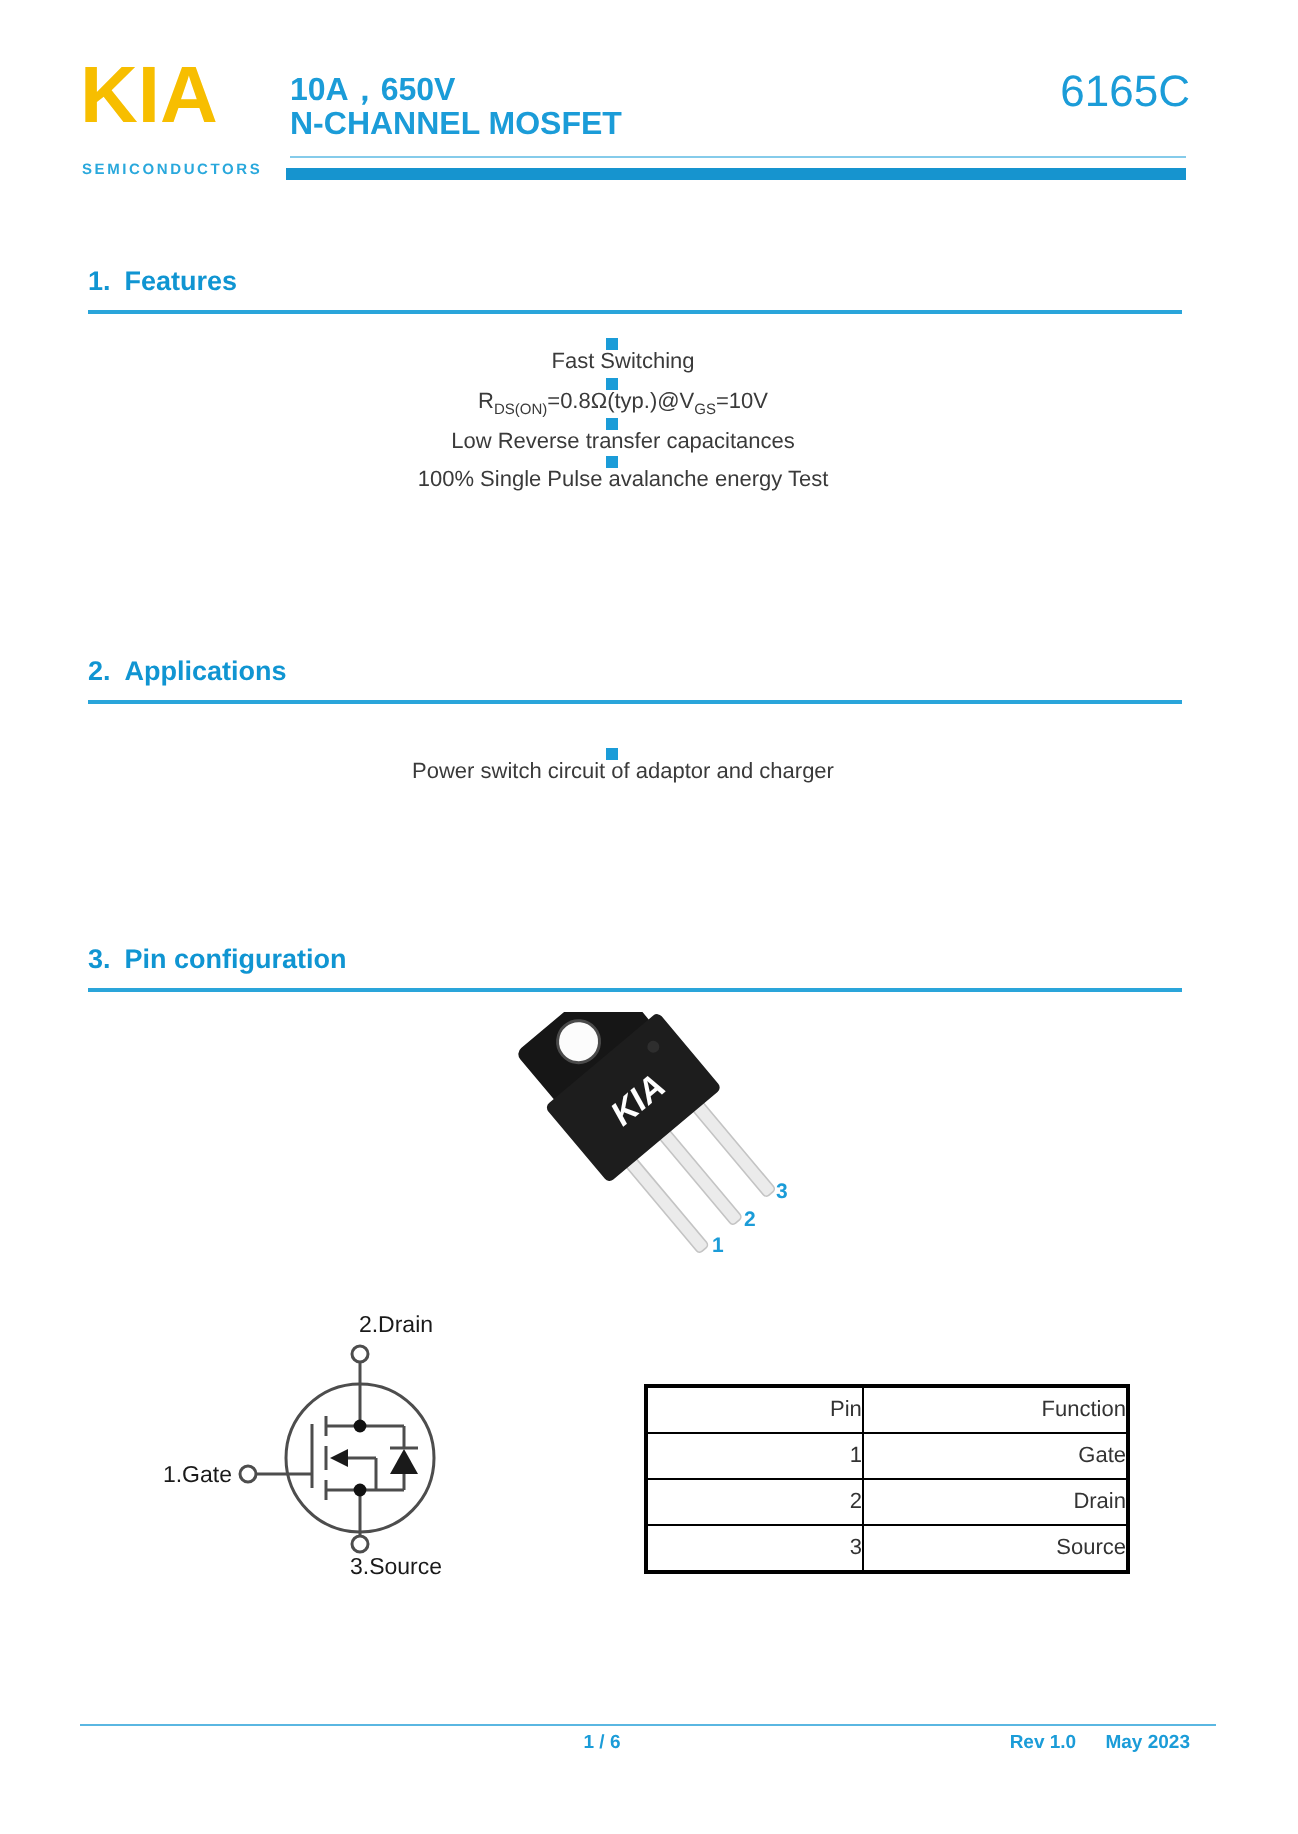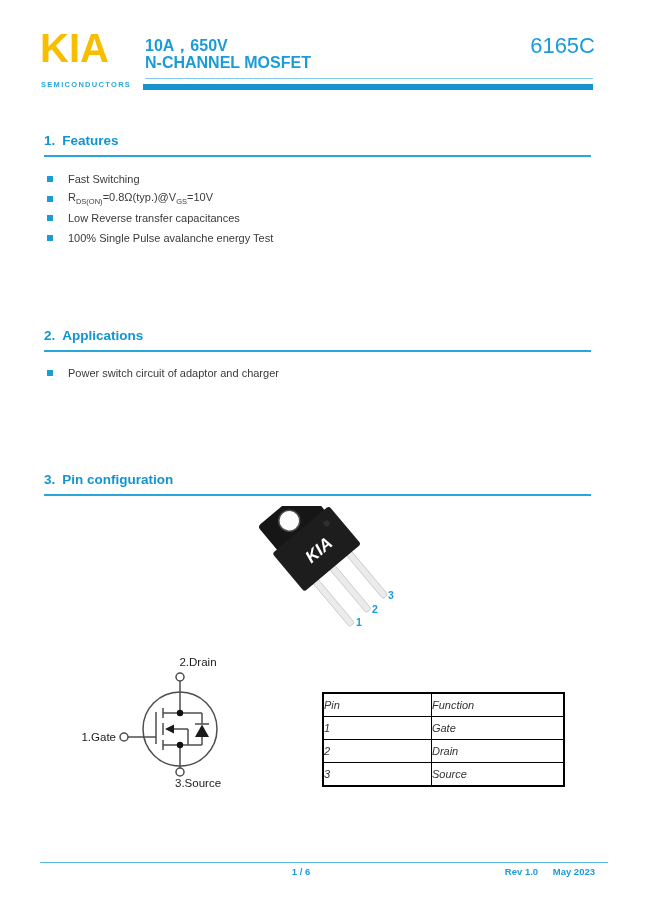--- a/index.html
+++ b/index.html
@@ -13,33 +13,33 @@
   .hdr-title{left:145px;top:37px;font-size:16px;font-weight:bold;color:#1b9cd8;line-height:17px;}
   .part-number{left:470px;top:33px;width:125px;text-align:right;font-size:22px;color:#1b9cd8;font-weight:400;}
   .rule-thin{left:145px;top:78px;width:448px;height:1.2px;background:#85cbea;}
   .rule-thick{left:143px;top:84px;width:450px;height:6px;background:#1694cf;}
 
   
   .sec-head{font-size:13.5px;font-weight:bold;color:#1095d2;}
   .sec-head .num{margin-right:7px;}
   .sec-rule{width:547px;height:1.5px;background:#2aa5da;}
   ul.blist{list-style:none;margin:0;padding:0;width:520px;}
-  ul.blist li{display:flex;align-items:center;height:19.8px;}
+  ul.blist li{display:flex;align-items:center;height:19.8px;flex-direction:column;}
   .sq{width:6px;height:6px;background:#1b9cd8;margin-left:3px;flex:0 0 6px;}
   .btxt{margin-left:15px;font-size:11px;color:#3a3a3a;}
   .btxt sub{font-size:7.5px;}
 
   
   .pkg-caption{left:252px;top:627px;width:185px;text-align:center;font-size:12.5px;color:#2f2f2f;}
 
   
   table.pin-table{left:322px;top:692px;position:absolute;border-collapse:collapse;width:243px;
                   font-size:11px;color:#333;background:#fff;}
-  table.pin-table th,table.pin-table td{border:1.5px solid #000;height:22px;text-align:left;
-                  font-weight:400;padding:0;font-style:italic;}
+  table.pin-table th,table.pin-table td{border:1.5px solid #000;height:22px;text-align:right;
+                  font-weight:400;padding:0;}
   table.pin-table{border:2px solid #000;}
   table.pin-table .c1{width:45%;}
 
   
   .foot-rule{left:40px;top:862px;width:568px;height:1.2px;background:#5ab7e2;}
   .page-ind{left:0;top:866px;width:602px;text-align:center;font-size:9.5px;font-weight:bold;color:#1b9cd8;}
   .rev{left:440px;top:866px;width:155px;text-align:right;font-size:9.5px;font-weight:bold;color:#1b9cd8;}
   .rev span{margin-left:12px;}
 </style>
 </head>
@@ -77,21 +77,21 @@
     <li>
         <span class="sq"></span>
         <span class="btxt"><span>100% Single Pulse avalanche energy Test</span></span>
       </li>
   </ul>
 
   <div class="abs sec-head" style="left:44px;top:328px;">
     <span class="num">2.</span><span>Applications</span>
   </div>
   <div class="abs sec-rule" style="left:44px;top:350px;"></div>
-  <ul class="abs blist" style="left:44px;top:363px;">
+  <ul class="abs blist" style="left:44px;top:374px;">
     <li>
         <span class="sq"></span>
         <span class="btxt"><span>Power switch circuit of adaptor and charger</span></span>
       </li>
   </ul>
 
   <div class="abs sec-head" style="left:44px;top:472px;">
     <span class="num">3.</span><span>Pin configuration</span>
   </div>
   <div class="abs sec-rule" style="left:44px;top:494px;"></div>

